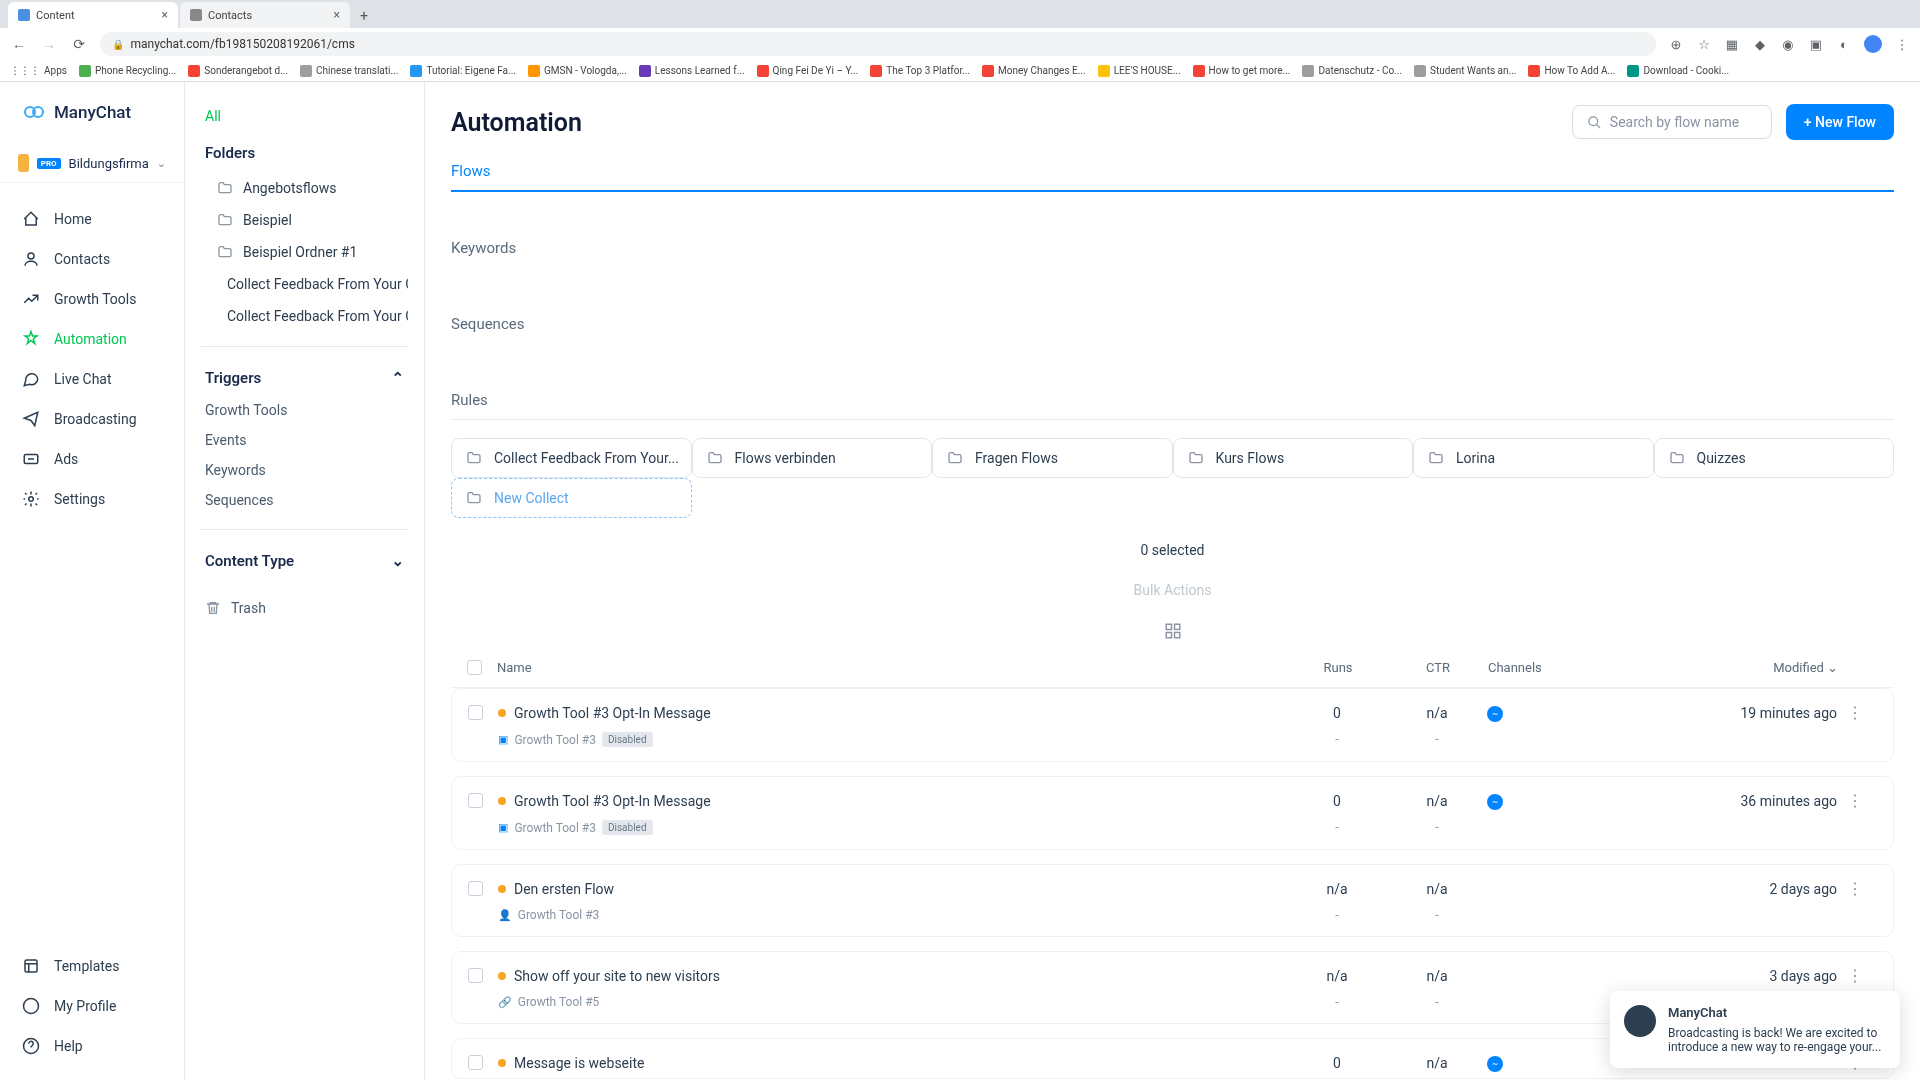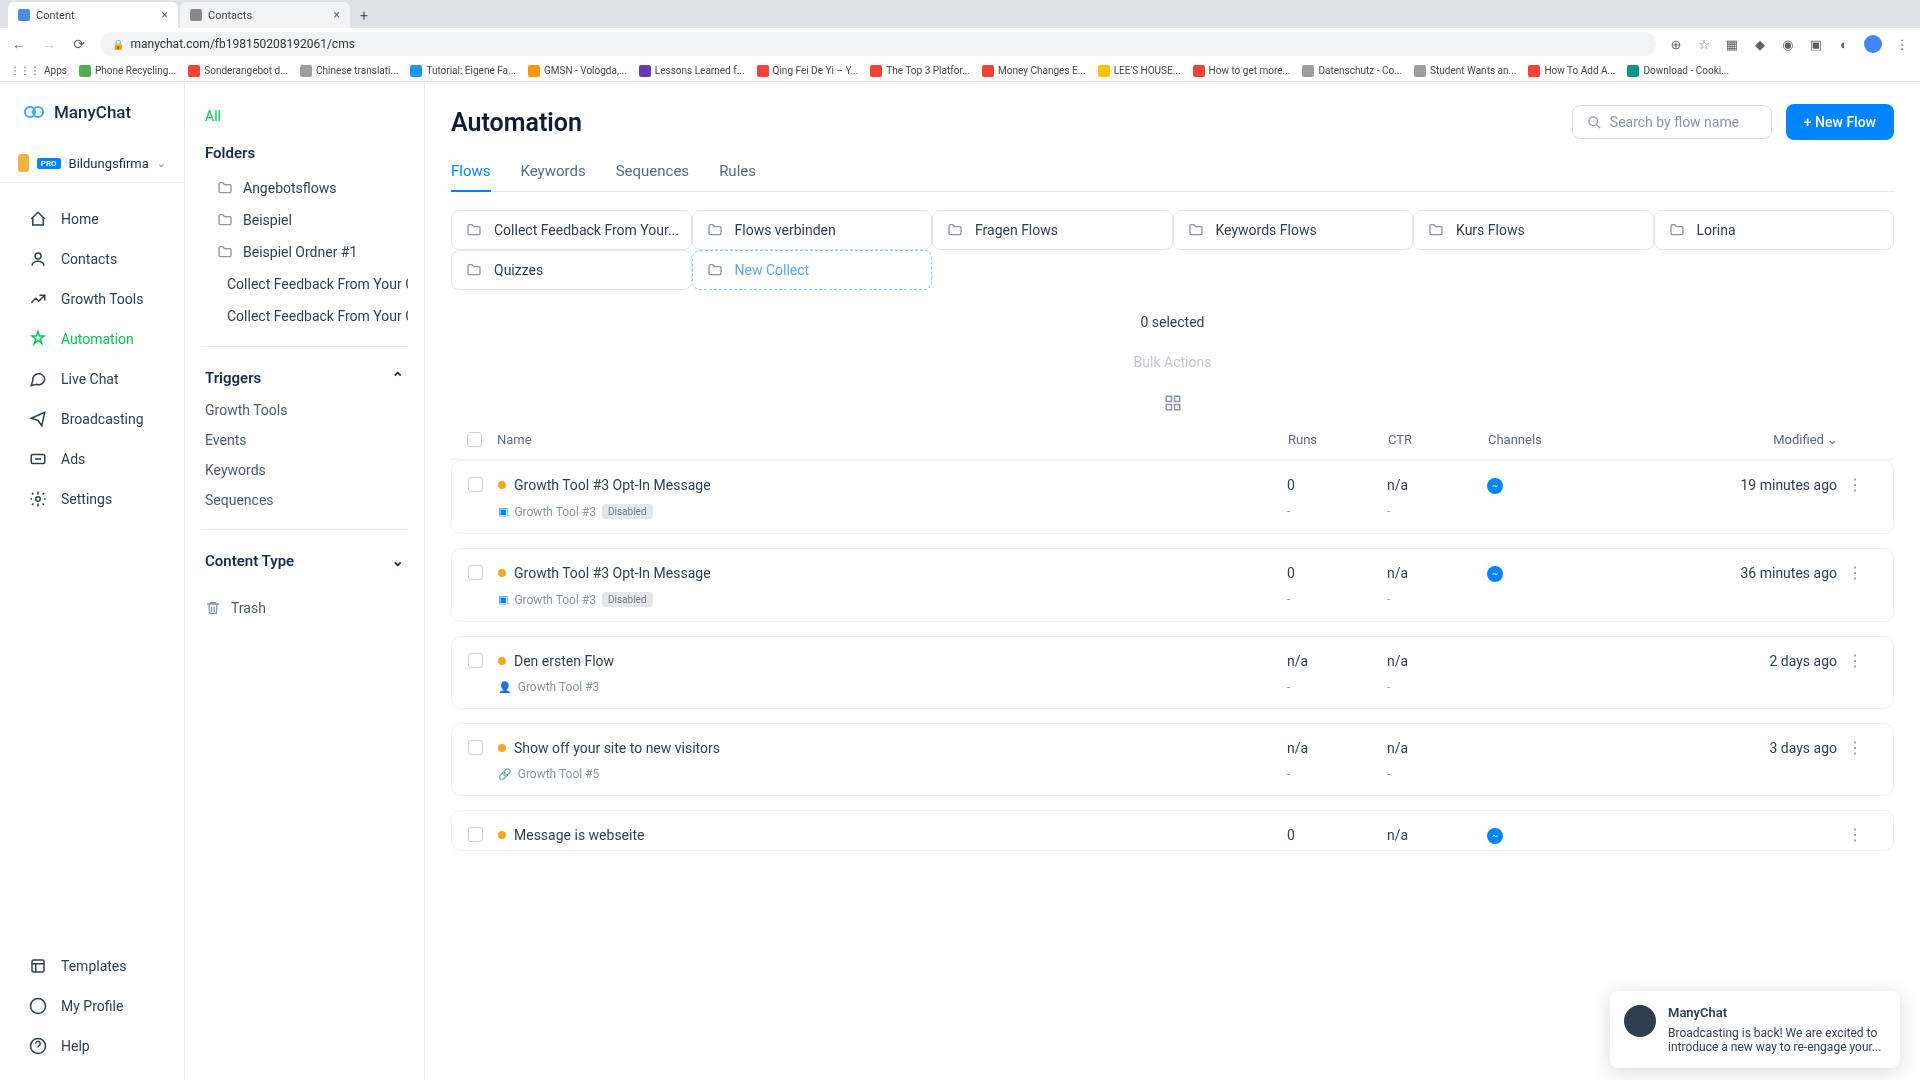--- a/index.html
+++ b/index.html
@@ -33,21 +33,21 @@
 .logo-icon { width: 24px; height: 24px; }
 .logo-text { font-size: 17px; font-weight: 500; color: #1a2b4c; }
 
 .workspace { display: flex; align-items: center; padding: 10px 18px; gap: 8px; border-bottom: 1px solid #f0f0f0; }
 .ws-badge { font-size: 8px; background: #0084ff; color: #fff; padding: 1px 4px; border-radius: 2px; font-weight: 700; }
 .ws-avatar { width: 18px; height: 18px; background: #f4b33e; border-radius: 3px; }
 .ws-name { font-size: 13px; color: #1a2b4c; flex: 1; }
 .ws-chevron { color: #888; font-size: 11px; }
 
 .nav-items { padding: 16px 0; }
-.nav-item { display: flex; align-items: center; gap: 14px; padding: 11px 29px; font-size: 14px; color: #2c3e50; cursor: pointer; }
+.nav-item { display: flex; align-items: center; gap: 14px; padding: 11px 22px; font-size: 14px; color: #2c3e50; cursor: pointer; }
 .nav-item.active { color: #00c853; }
 .nav-item .ni-icon { width: 18px; height: 18px; display: flex; align-items: center; justify-content: center; }
 
 .nav-bottom { margin-top: auto; padding-bottom: 14px; }
 
 
 .folder-bar { width: 240px; border-right: 1px solid #e8e8e8; padding: 0; background: #fff; overflow-y: auto; }
 .folder-scroll { padding: 22px 16px 40px; }
 .fb-link { color: #00c853; font-size: 14px; padding: 4px 4px 10px; }
 .fb-heading { font-size: 15px; font-weight: 600; color: #1a2b4c; padding: 10px 4px; }
@@ -58,21 +58,21 @@
 .fb-trash { display: flex; align-items: center; gap: 10px; padding: 8px 4px; margin-top: 14px; font-size: 14px; color: #4a5b6c; }
 
 
 .main { flex: 1; padding: 22px 26px; overflow-y: auto; position: relative; }
 .main-header { display: flex; align-items: center; justify-content: space-between; margin-bottom: 16px; }
 .page-title { font-size: 25px; font-weight: 600; color: #101b35; }
 .header-actions { display: flex; gap: 14px; align-items: center; }
 .search-box { display: flex; align-items: center; gap: 8px; border: 1px solid #d8dde3; border-radius: 8px; padding: 8px 14px; width: 200px; font-size: 14px; color: #8a95a5; }
 .btn-primary { background: #0084ff; color: #fff; border: none; border-radius: 8px; padding: 10px 18px; font-size: 14px; font-weight: 500; cursor: pointer; }
 
-.tabs { display: flex; gap: 30px; border-bottom: 1px solid #e8e8e8; margin-bottom: 18px; }
+.tabs { display: flex; gap: 42px; border-bottom: 1px solid #e8e8e8; margin-bottom: 18px; flex-direction: column; }
 .tab-item { padding: 6px 0 10px; font-size: 15px; color: #5a6b7c; cursor: pointer; }
 .tab-item.active { color: #0084ff; border-bottom: 2px solid #0084ff; margin-bottom: -1px; }
 
 .folder-grid { display: grid; grid-template-columns: repeat(6, 1fr); gap: 0; margin-bottom: 24px; }
 .folder-card { display: flex; align-items: center; gap: 12px; border: 1px solid #e1e6ec; border-radius: 8px; padding: 11px 14px; font-size: 14px; color: #2c3e50; background: #fff; white-space: nowrap; overflow: hidden; text-overflow: ellipsis; }
 .folder-card.new { border: 1.5px dashed #8ac6ff; color: #5aa8f2; }
 .folder-icon-s { color: #8a95a5; flex-shrink: 0; }
 .folder-card.new .folder-icon-s { color: #5aa8f2; }
 
 .list-toolbar { display: flex; justify-content: flex-end; align-items: center; gap: 24px; margin-bottom: 8px; font-size: 14px; color: #2c3e50; flex-direction: column; }
@@ -84,21 +84,21 @@
 .flow-row { display: grid; grid-template-columns: 30px 1fr 100px 100px 180px 180px 30px; align-items: center; padding: 14px 16px 6px; font-size: 14px; color: #2c3e50; }
 .flow-sub { display: grid; grid-template-columns: 30px 1fr 100px 100px 180px 180px 30px; padding: 4px 16px 14px; font-size: 12px; color: #8a95a5; }
 .flow-name { display: flex; align-items: center; gap: 8px; }
 .status-dot { width: 8px; height: 8px; border-radius: 50%; background: #f5a623; }
 .checkbox { width: 15px; height: 15px; border: 1.5px solid #c8d0da; border-radius: 3px; }
 .tag-row { display: flex; align-items: center; gap: 6px; }
 .tag-icon { color: #0084ff; font-size: 11px; }
 .disabled-badge { background: #e4e8ec; color: #6a7988; font-size: 10px; padding: 2px 6px; border-radius: 3px; }
 .channel-ic { width: 16px; height: 16px; border-radius: 50%; background: #0084ff; display: inline-flex; align-items: center; justify-content: center; color: #fff; font-size: 9px; }
 .more-dots { color: #8a95a5; font-size: 16px; }
-.col-center { text-align: left; }
+.col-center { text-align: center; }
 .col-right { text-align: right; padding-right: 10px; }
 
 
 .notification { position: fixed; bottom: 12px; right: 20px; width: 290px; background: #fff; border-radius: 8px; box-shadow: 0 4px 20px rgba(0,0,0,0.15); padding: 14px; display: flex; gap: 12px; }
 .notif-avatar { width: 32px; height: 32px; border-radius: 50%; background: #2c3e50; flex-shrink: 0; }
 .notif-body { font-size: 12px; color: #2c3e50; }
 .notif-title { font-weight: 600; margin-bottom: 6px; font-size: 13px; }
 
 svg { display: block; }
 </style>
@@ -381,28 +381,20 @@
             </svg>
           </span>
           <span>Fragen Flows</span>
         </div>
         <div class="folder-card">
           <span class="folder-icon-s">
             <svg width="16" height="16" viewBox="0 0 24 24" fill="none" stroke="#8a95a5" stroke-width="2">
               <path d="M3 6a2 2 0 012-2h4l2 3h8a2 2 0 012 2v8a2 2 0 01-2 2H5a2 2 0 01-2-2V6z"></path>
             </svg>
           </span>
-          <span>Keywords Flows</span>
-        </div>
-        <div class="folder-card">
-          <span class="folder-icon-s">
-            <svg width="16" height="16" viewBox="0 0 24 24" fill="none" stroke="#8a95a5" stroke-width="2">
-              <path d="M3 6a2 2 0 012-2h4l2 3h8a2 2 0 012 2v8a2 2 0 01-2 2H5a2 2 0 01-2-2V6z"></path>
-            </svg>
-          </span>
           <span>Kurs Flows</span>
         </div>
         <div class="folder-card">
           <span class="folder-icon-s">
             <svg width="16" height="16" viewBox="0 0 24 24" fill="none" stroke="#8a95a5" stroke-width="2">
               <path d="M3 6a2 2 0 012-2h4l2 3h8a2 2 0 012 2v8a2 2 0 01-2 2H5a2 2 0 01-2-2V6z"></path>
             </svg>
           </span>
           <span>Lorina</span>
         </div>

